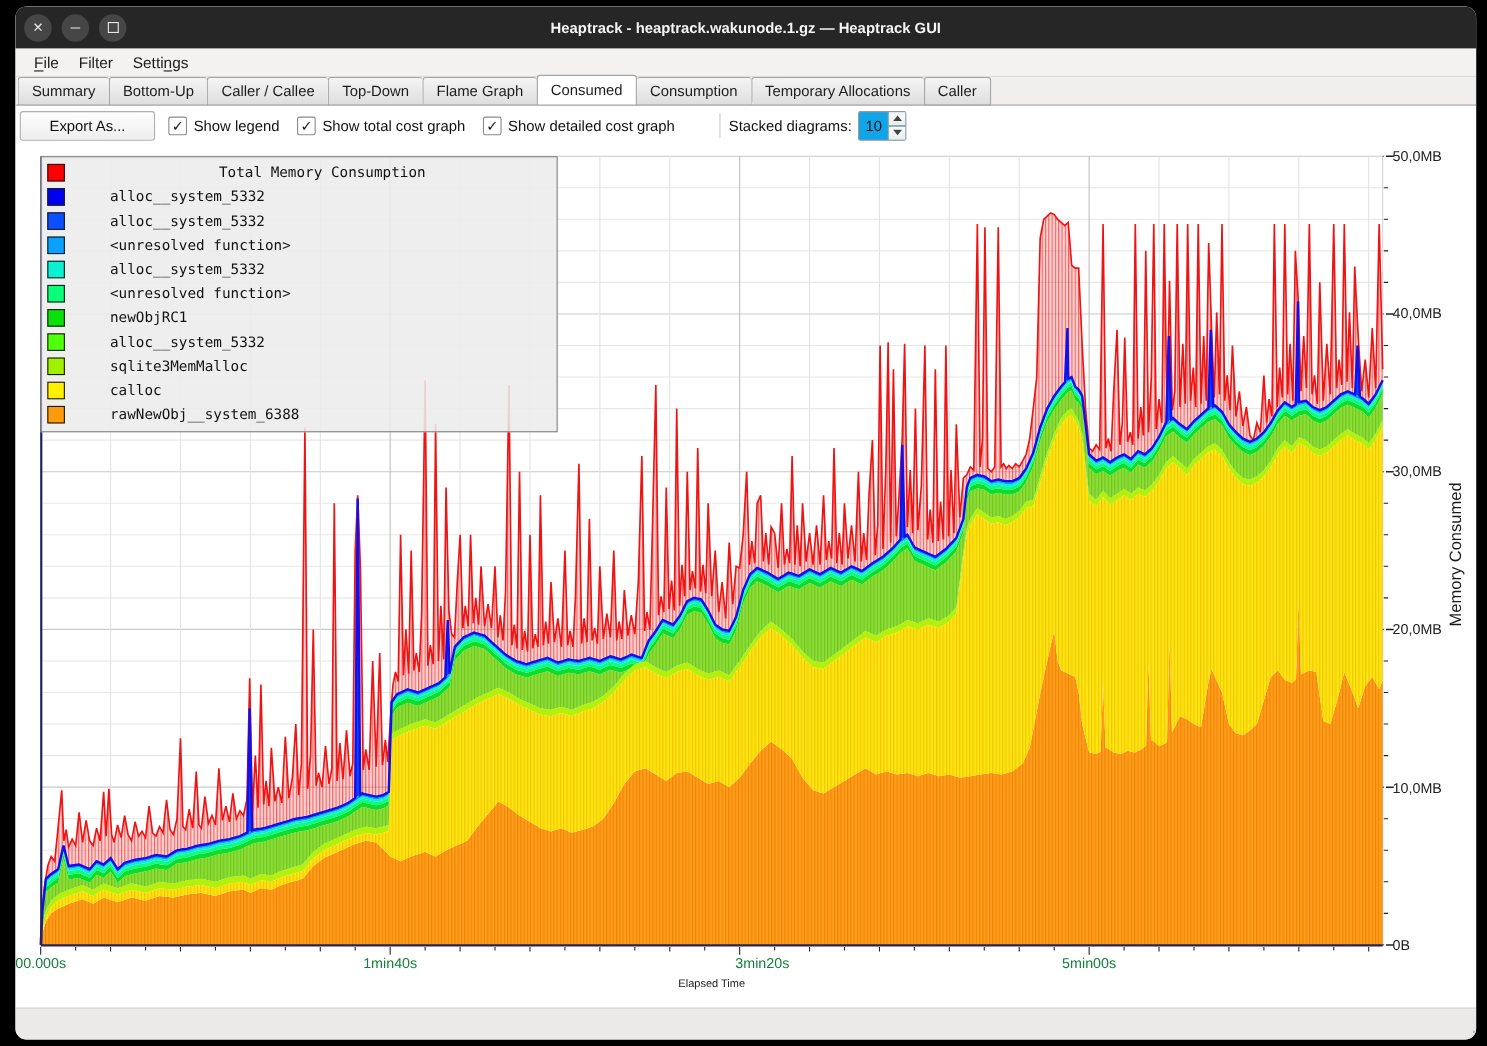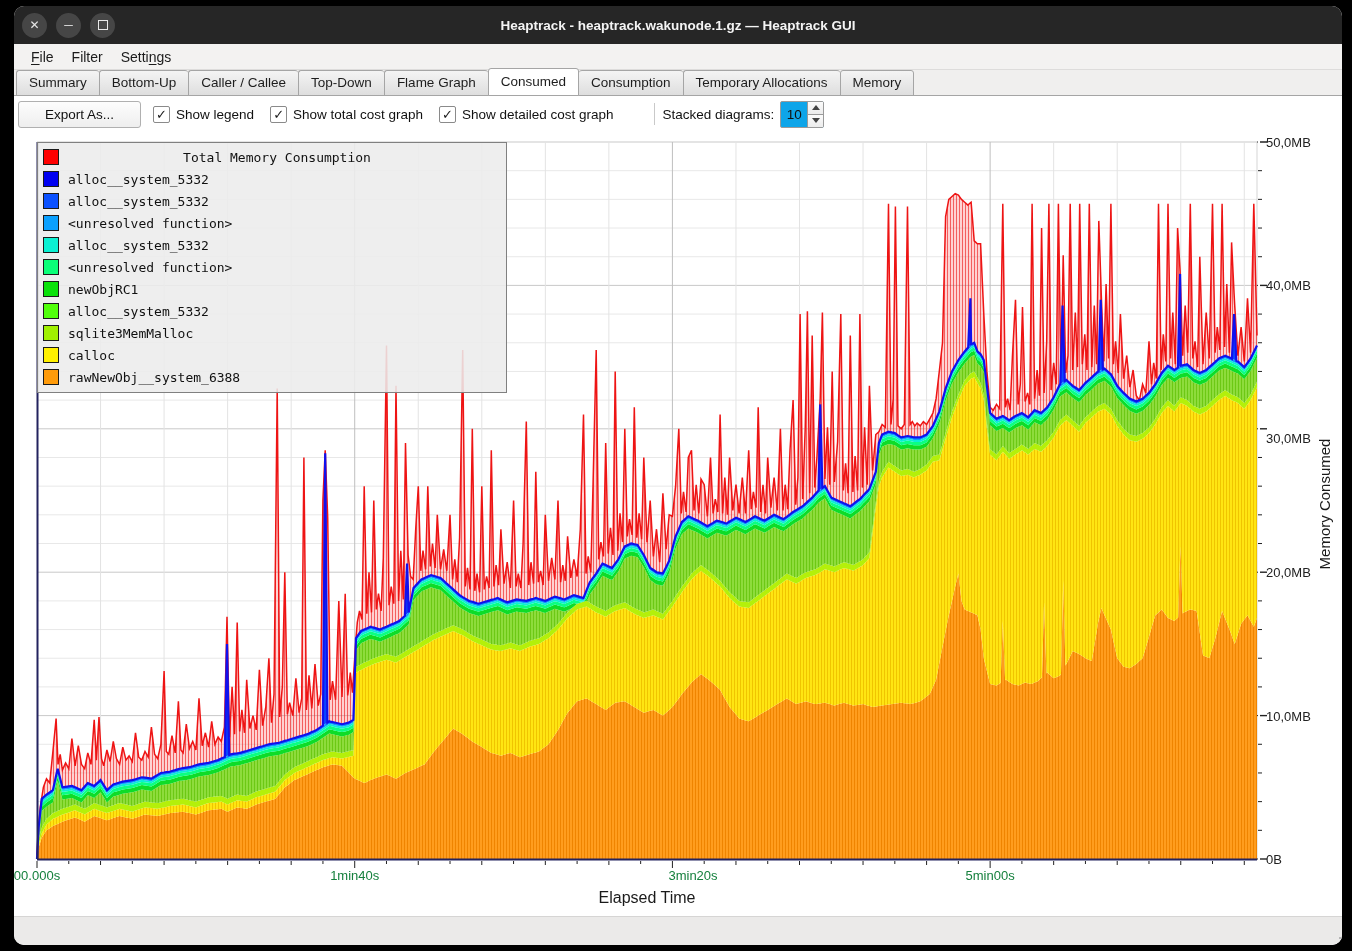--- a/index.html
+++ b/index.html
@@ -41,28 +41,28 @@
   .spin .btns{display:flex;flex-direction:column;border-left:1px solid #9a9a9a;width:15px;}
   .spin .sb{flex:1;display:flex;align-items:center;justify-content:center;background:linear-gradient(#fbfbfb,#ececec);}
   .spin .sb + .sb{border-top:1px solid #9a9a9a;}
   .tri-up{width:0;height:0;border-left:4px solid transparent;border-right:4px solid transparent;border-bottom:5px solid #444;}
   .tri-dn{width:0;height:0;border-left:4px solid transparent;border-right:4px solid transparent;border-top:5px solid #444;}
   
   .chart{position:relative;height:784px;background:#fff;}
   .chart svg{position:absolute;left:0;top:0;}
   .xlab{position:absolute;top:736px;transform:translateX(-50%);font-size:13px;color:#15803d;white-space:nowrap;}
   .ylab{position:absolute;left:1252px;transform:translateY(-50%);font-size:13px;color:#222;white-space:nowrap;}
-  .xtitle{position:absolute;left:633px;top:757px;transform:translateX(-50%);font-size:16px;color:#1a1a1a;}
+  .xtitle{position:absolute;left:633px;top:757px;transform:translateX(-50%);font-size:10px;color:#1a1a1a;}
   .ytitle{position:absolute;left:1310px;top:372px;transform:translate(-50%,-50%) rotate(-90deg);
     font-size:15px;color:#1a1a1a;white-space:nowrap;}
   
   .legend{position:absolute;left:23px;top:10px;width:468px;background:rgba(236,236,236,0.88);
     border:1px solid #808080;font-family:"DejaVu Sans Mono","Liberation Mono",monospace;
     font-size:13px;color:#111;padding:3px 0 4px 0;}
-  .lg-row{display:flex;align-items:center;height:22px;padding-left:5px;}
+  .lg-row{display:flex;align-items:center;height:22px;padding-left:5px;gap:32px;}
   .lg-sw{width:14px;height:14px;border:1px solid #1a1a1a;margin-right:9px;flex:none;}
   .lg-title-txt{flex:1;text-align:center;padding-right:20px;}
   
   .bottomstrip{height:30px;background:#ebeae9;border-top:1px solid #d6d5d4;position:relative;}
   .grip{position:absolute;right:5px;bottom:4px;width:10px;height:10px;
     box-shadow:8px 8px 0 -4px #b5b5b5,8px 4px 0 -4px #b5b5b5,4px 8px 0 -4px #b5b5b5,8px 0 0 -4px #b5b5b5,0 8px 0 -4px #b5b5b5,4px 4px 0 -4px #b5b5b5;}
 </style>
 </head>
 <body>
 
@@ -86,21 +86,21 @@
 
   <div class="tabbar" id="tabbar">
       <div class="tab">Summary</div>
       <div class="tab">Bottom-Up</div>
       <div class="tab">Caller / Callee</div>
       <div class="tab">Top-Down</div>
       <div class="tab">Flame Graph</div>
       <div class="tab active">Consumed</div>
       <div class="tab">Consumption</div>
       <div class="tab">Temporary Allocations</div>
-      <div class="tab">Memory</div>
+      <div class="tab">Caller</div>
     </div>
 
   <div class="toolbar">
     <div class="btn">Export As...</div>
     <span id="checkboxes" style="display:flex;align-items:center">
         <label class="checkbox">
           <span class="box">✓</span>
           <span>Show legend</span>
         </label>
         <label class="checkbox">
@@ -326,21 +326,21 @@
       </div>
     <div class="xtitle">Elapsed Time</div>
     <div class="ytitle">Memory Consumed</div>
   <div class="xlab" style="left: 23px;">00.000s</div>
       <div class="xlab" style="left: 340.708px;">1min40s</div>
       <div class="xlab" style="left: 679px;">3min20s</div>
       <div class="xlab" style="left: 976.125px;">5min00s</div>
       <div class="ylab" style="top: 727px;">0B</div>
       <div class="ylab" style="top: 583.6px;">10,0MB</div>
       <div class="ylab" style="top: 440.2px;">20,0MB</div>
-      <div class="ylab" style="top: 306px;">30,0MB</div>
+      <div class="ylab" style="top: 296px;">30,0MB</div>
       <div class="ylab" style="top: 153.4px;">40,0MB</div>
       <div class="ylab" style="top: 10px;">50,0MB</div>
     </div>
 
   <div class="bottomstrip">
     <div class="grip"></div>
   </div>
 </div>
 
 </body></html>

